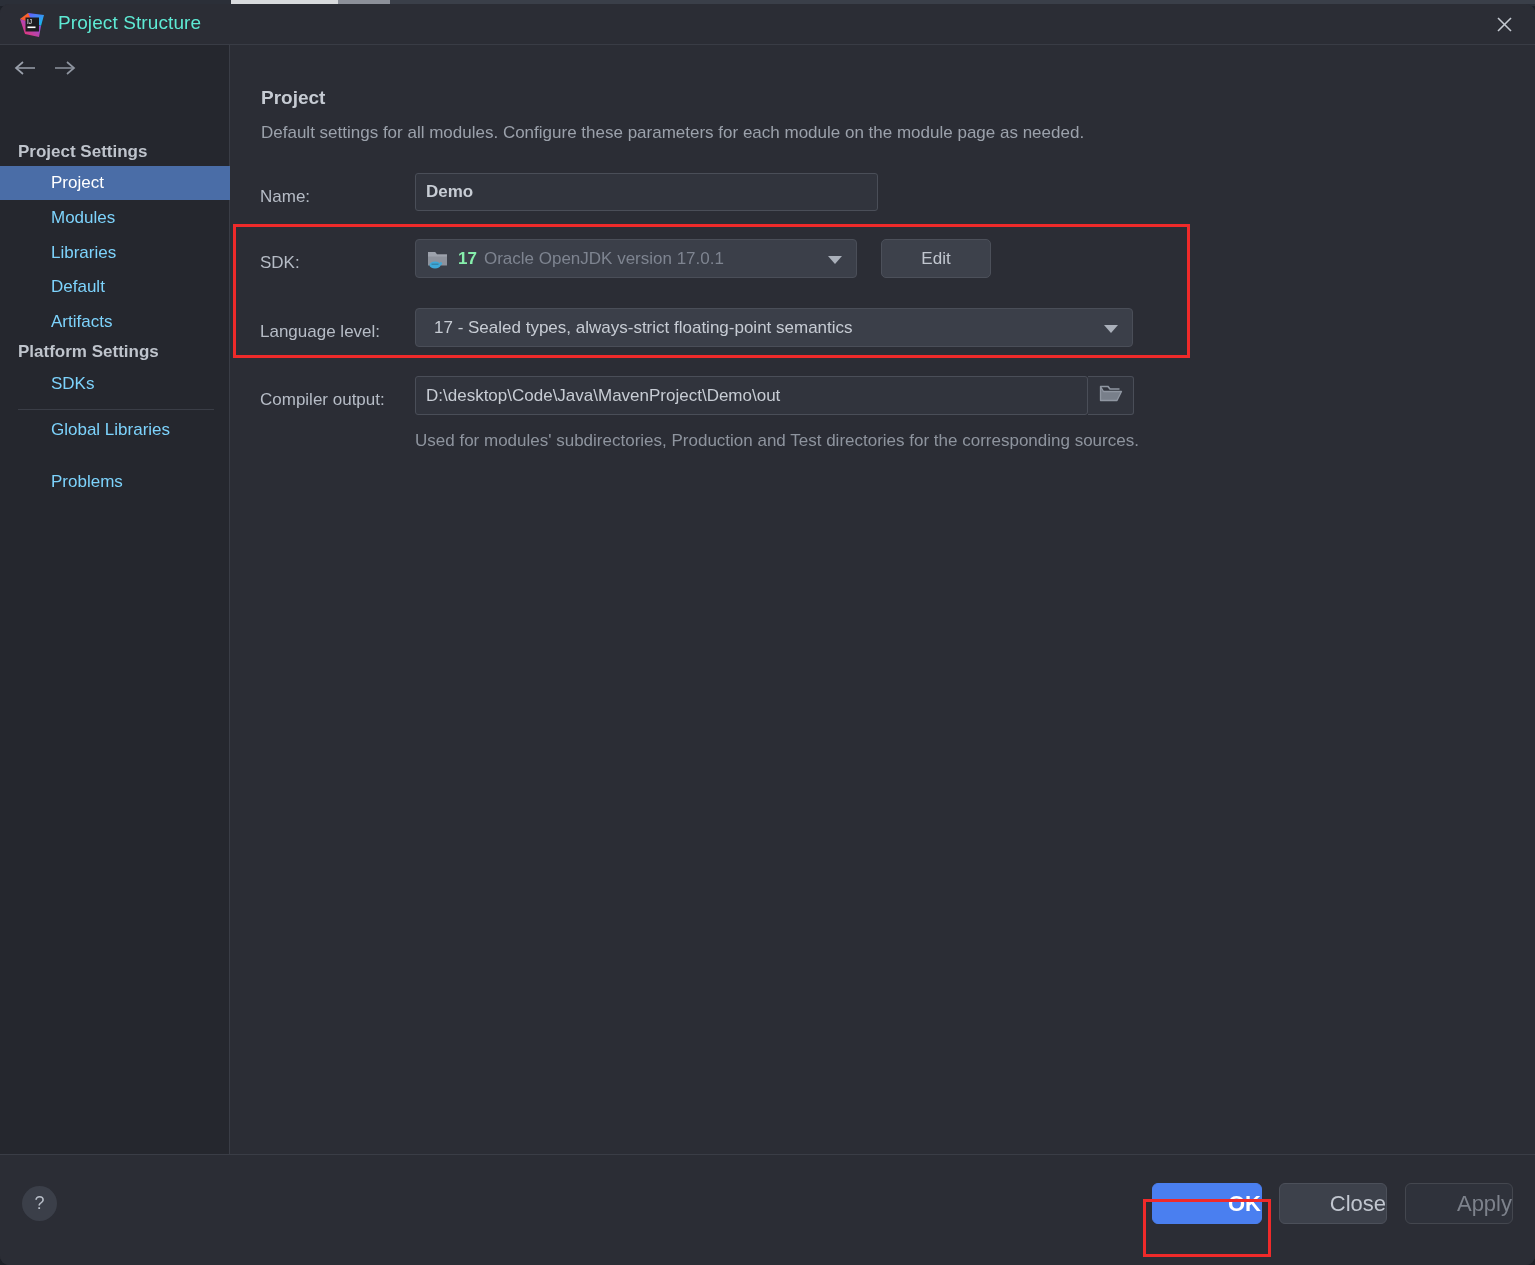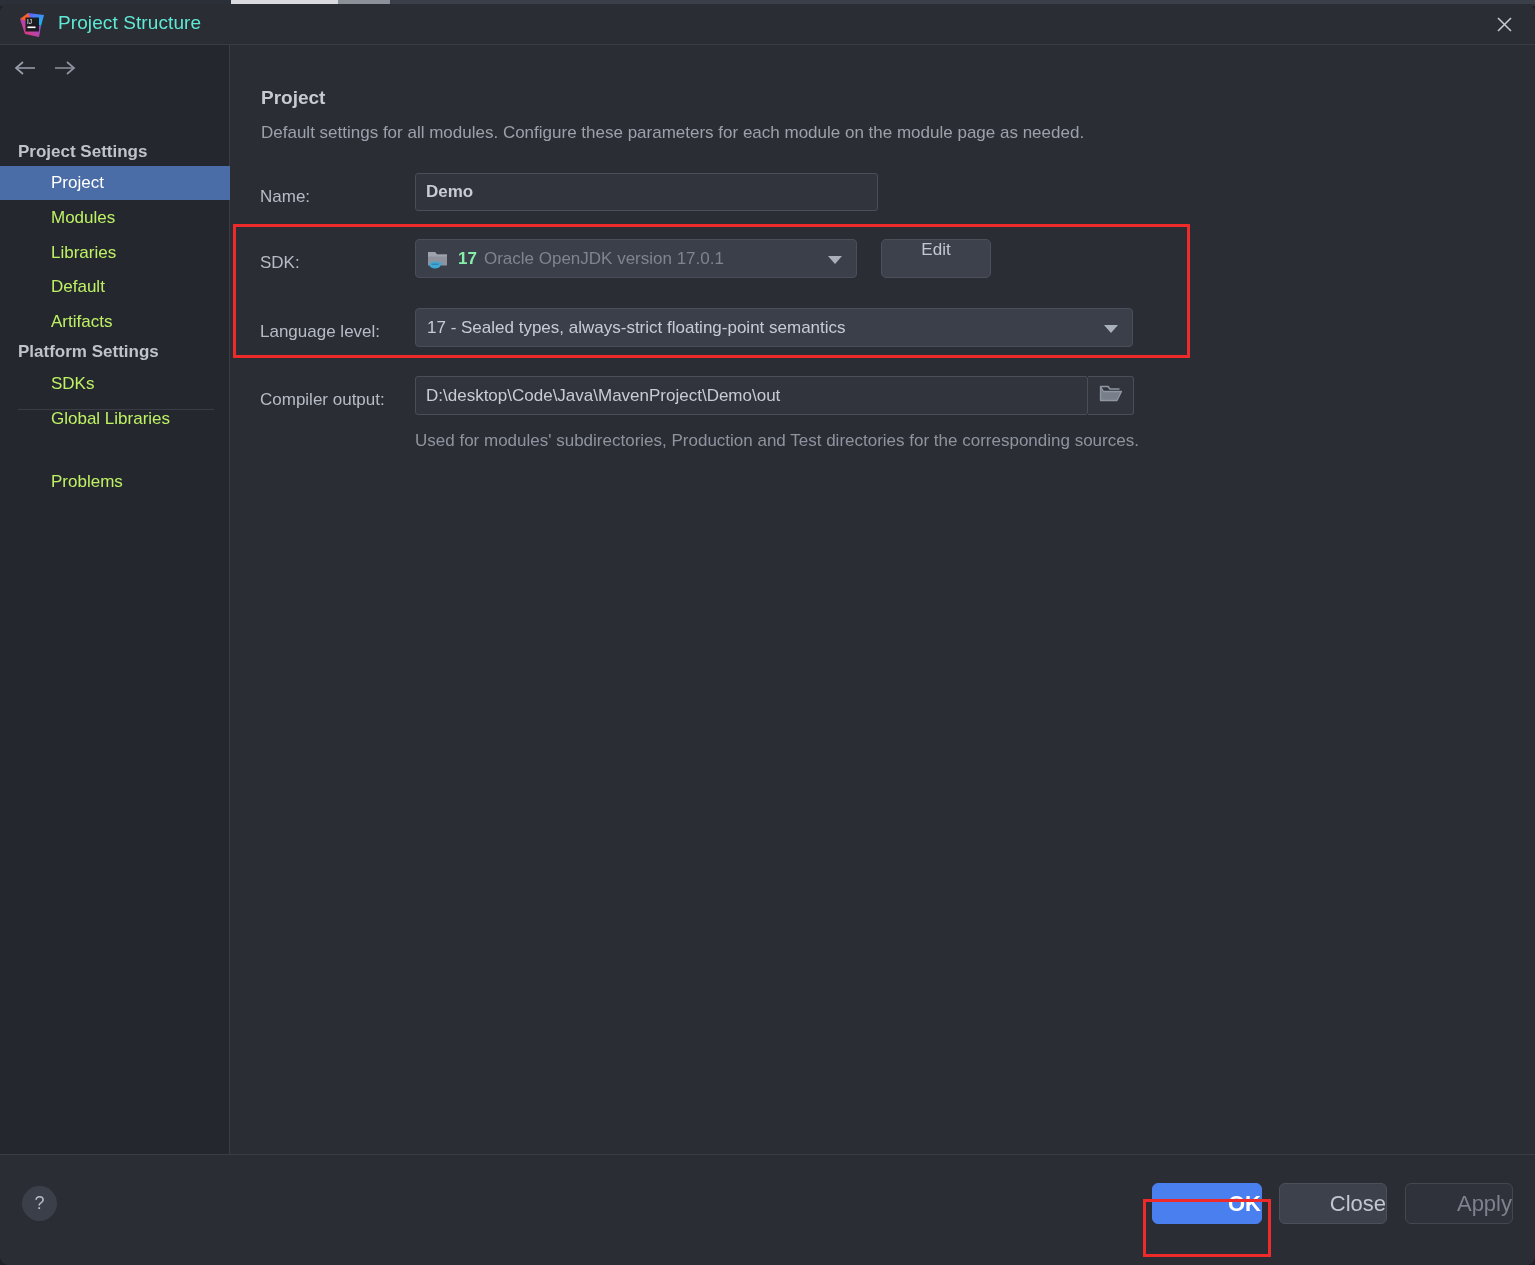--- a/index.html
+++ b/index.html
@@ -77,21 +77,21 @@
   
   .group-label {
     position: absolute; left: 18px;
     font-size: 17px; font-weight: bold; color: #bfc4cc;
     white-space: nowrap;
   }
   .nav-item {
     position: absolute; left: 0; width: 230px; height: 34px;
     display: flex; align-items: center;
     padding-left: 51px;
-    font-size: 17px; color: #bef264;
+    font-size: 17px; color: #7dd3fc;
     white-space: nowrap;
   }
   .nav-item.selected { background: #4a6da7; color: #ffffff; }
   #sidebar-divider {
     position: absolute; left: 18px; width: 196px; height: 1px; top: 364px;
     background: #3a3d46;
   }
 
   
   #section-title {
@@ -119,39 +119,39 @@
     font-size: 17px; color: #c7ccd4;
     white-space: nowrap;
   }
 
   .combo {
     position: absolute;
     background: #3b3f49;
     border: 1px solid #4a4e58;
     border-radius: 4px;
     display: flex; align-items: center;
-    padding-left: 11px;
+    padding-left: 18px;
     font-size: 17px; color: #c7ccd4;
     white-space: nowrap;
   }
   .combo .caret {
     position: absolute; right: 14px; top: 50%;
     width: 0; height: 0; margin-top: -3px;
     border-left: 7px solid transparent;
     border-right: 7px solid transparent;
     border-top: 8px solid #aab0ba;
   }
   .combo.muted .dimtext { color: #7e8490; }
 
   .btn {
     position: absolute;
     background: #3d414b;
     border: 1px solid #4c505a;
     border-radius: 5px;
-    display: flex; justify-content: center;
+    display: flex; align-items: center; justify-content: center;
     font-size: 17px; color: #c1c6cf;
   }
 
   .browse-btn {
     position: absolute;
     background: #31343d;
     border: 1px solid #4a4e58;
     border-left: none;
     border-radius: 0 3px 3px 0;
     display: flex; align-items: center; justify-content: center;
@@ -278,21 +278,21 @@
     </div>
     <div class="nav-item" style="top:225px">
       <span>Default</span>
     </div>
     <div class="nav-item" style="top:260px">
       <span>Artifacts</span>
     </div>
     <div class="nav-item" style="top:322px">
       <span>SDKs</span>
     </div>
-    <div class="nav-item" style="top:357px">
+    <div class="nav-item" style="top:368px">
       <span>Global Libraries</span>
     </div>
 
     <div id="sidebar-divider"></div>
 
     <div class="nav-item" style="top:420px">
       <span>Problems</span>
     </div>
   </div>
 

